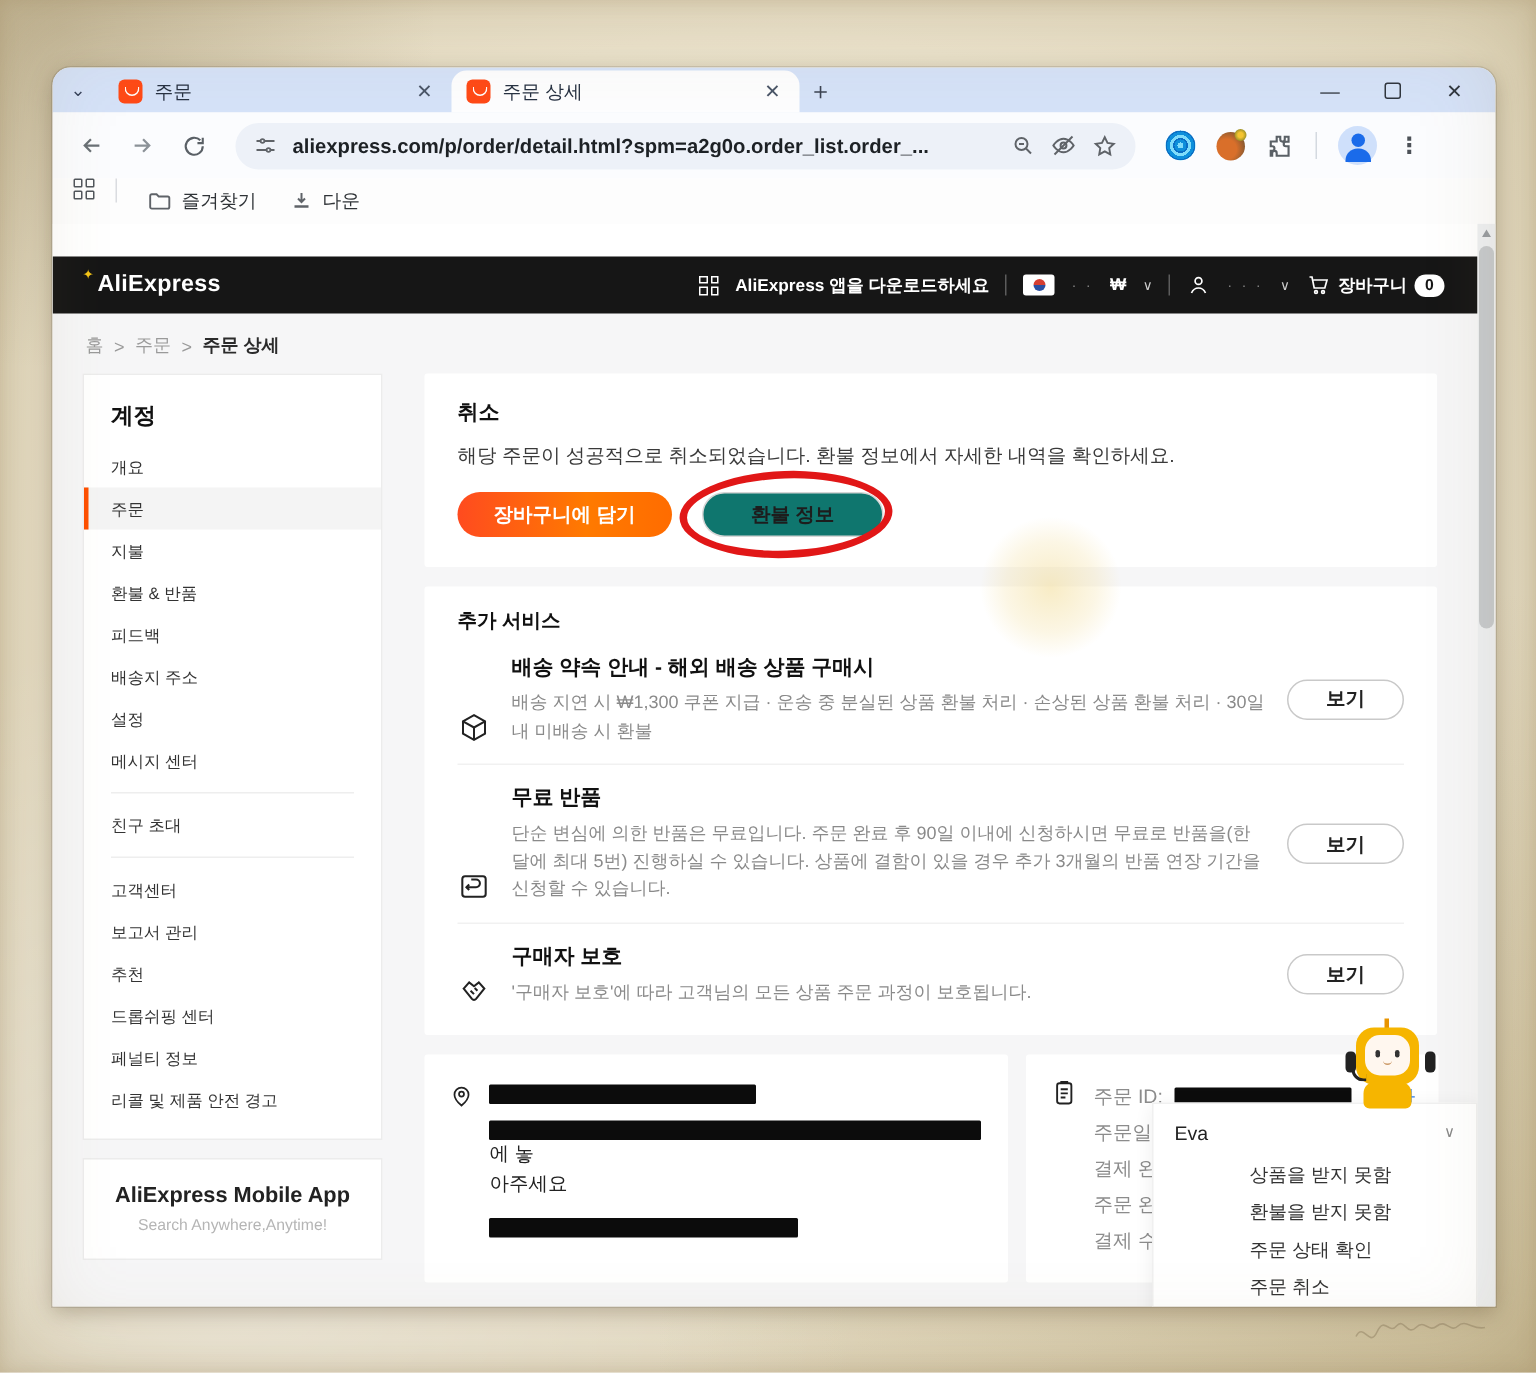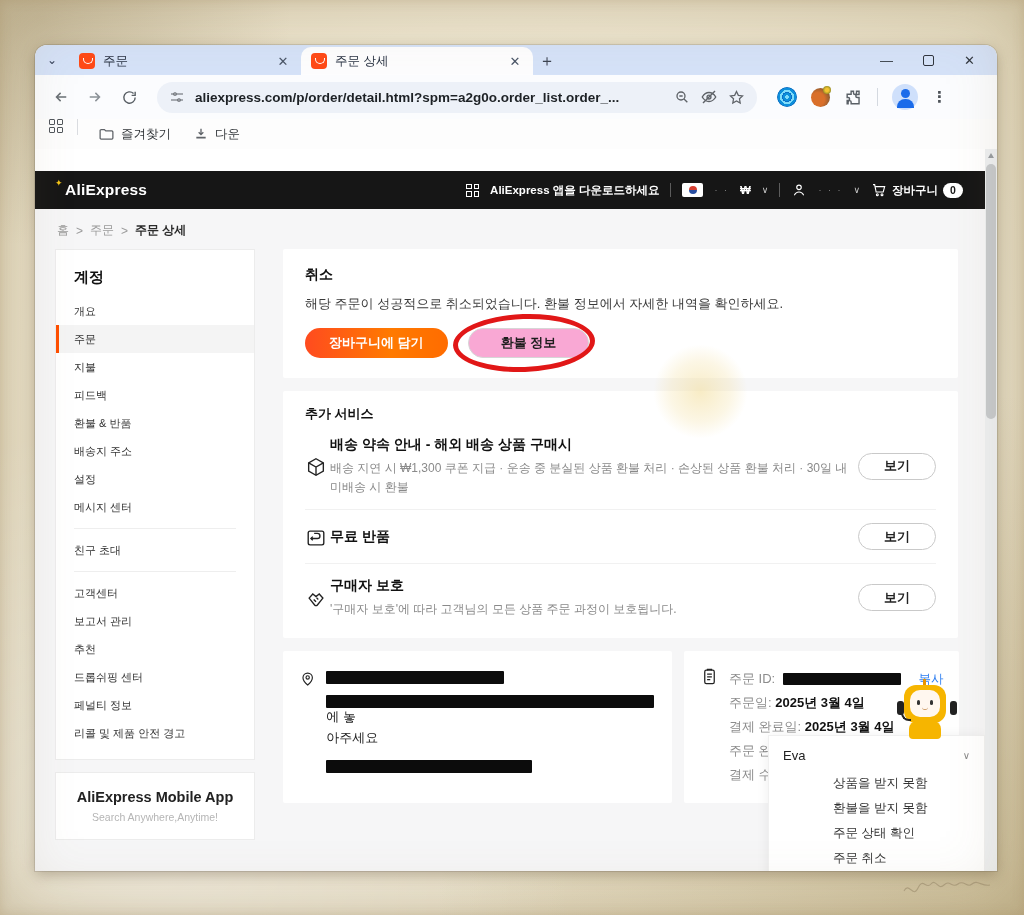--- a/index.html
+++ b/index.html
@@ -115,29 +115,29 @@
 .card { background:#fff; border-radius:2px; }
 
 
 .cancel-card { padding:17px 22px 20px; }
 .cancel-title { font-size:14px; font-weight:bold; color:#111; }
 .cancel-msg { font-size:13px; color:#3a3a3a; margin-top:11px; }
 .btnrow { display:flex; gap:20px; margin-top:15px; align-items:center; }
 .btn-orange { height:30px; padding:0 24px; border-radius:15px; border:none; color:#fff; font-weight:bold;
   font-size:13px; background:linear-gradient(90deg,#ff4b1f 0%, #ff7a00 60%, #ff6c00 100%); }
 .refund-wrap { position:relative; }
-.btn-white { height:30px; padding:0 32px; border-radius:15px; border:1px solid #d6d6d6; background:#f9a8d4;
+.btn-white { height:30px; padding:0 32px; border-radius:15px; border:1px solid #d6d6d6; background:#0f766e;
   font-weight:bold; font-size:13px; color:#1d1d1d; }
 .red-circle { position:absolute; left:-15px; top:-14px; width:142px; height:58px; border:5px solid #e11717;
   border-radius:50%; transform:rotate(-2deg); pointer-events:none; }
 
 
 .services-card { padding:14px 22px 6px; }
 .svc-label { font-size:13px; font-weight:bold; color:#111; }
-.svc-row { display:flex; gap:1px; padding:13px 0; border-bottom:1px solid #f1f1f1; align-items:center; }
+.svc-row { display:flex; gap:12px; padding:13px 0; border-bottom:1px solid #f1f1f1; align-items:flex-end; }
 .svc-row:last-child { border-bottom:none; }
 .svc-icon { flex:none; width:24px; padding-top:2px; }
 .svc-body { flex:1; min-width:0; }
 .svc-title { font-size:14px; font-weight:bold; color:#111; }
 .svc-desc { font-size:12px; color:#8a8a8a; margin-top:5px; line-height:1.55; }
 .svc-btn { flex:none; width:78px; height:27px; border-radius:14px; border:1px solid #c9c9c9; background:#fff;
   font-size:13px; font-weight:bold; color:#222; align-self:center; }
 
 
 .row2 { display:flex; gap:12px; }
@@ -341,22 +341,22 @@
       </div>
 
       <div class="layout">
 
         <div class="sidebar">
           <div class="side-card">
             <div class="side-title">계정</div>
             <a class="side-item">개요</a>
             <a class="side-item sel">주문</a>
             <a class="side-item">지불</a>
+            <a class="side-item">환불 &amp; 반품</a>
             <a class="side-item">피드백</a>
-            <a class="side-item">환불 &amp; 반품</a>
             <a class="side-item">배송지 주소</a>
             <a class="side-item">설정</a>
             <a class="side-item">메시지 센터</a>
             <div class="side-divider"></div>
             <a class="side-item">친구 초대</a>
             <div class="side-divider"></div>
             <a class="side-item">고객센터</a>
             <a class="side-item">보고서 관리</a>
             <a class="side-item">추천</a>
             <a class="side-item">드롭쉬핑 센터</a>
@@ -402,20 +402,21 @@
             <div class="svc-row">
               <span class="svc-icon">
                 <svg class="ic" width="22" height="22" viewBox="0 0 24 24" fill="none" stroke="#222" stroke-width="1.5">
                     <rect x="3.5" y="4.5" width="17" height="15" rx="2"></rect>
                     <path d="M8.5 14.5l-2-2 2-2"></path>
                     <path d="M6.5 12.5h7a2.8 2.8 0 0 0 0-5.6H10"></path>
                   </svg>
               </span>
               <div class="svc-body">
                 <div class="svc-title">무료 반품</div>
+                <div class="svc-desc">단순 변심에 의한 반품은 무료입니다. 주문 완료 후 90일 이내에 신청하시면 무료로 반품을(한 달에 최대 5번) 진행하실 수 있습니다. 상품에 결함이 있을 경우 추가 3개월의 반품 연장 기간을 신청할 수 있습니다.</div>
               </div>
               <button class="svc-btn">보기</button>
             </div>
             <div class="svc-row">
               <span class="svc-icon">
                 <svg class="ic" width="22" height="22" viewBox="0 0 24 24" fill="none" stroke="#222" stroke-width="1.5">
                     <path d="M4.5 11l4-4.5 3.5 2.8L15.5 6.5l4 4.5-6 7.5a2 2 0 0 1-3 0z"></path>
                     <path d="M9.5 12.5l2.5 2.5M12.5 10.5l2 2"></path>
                   </svg>
               </span>

